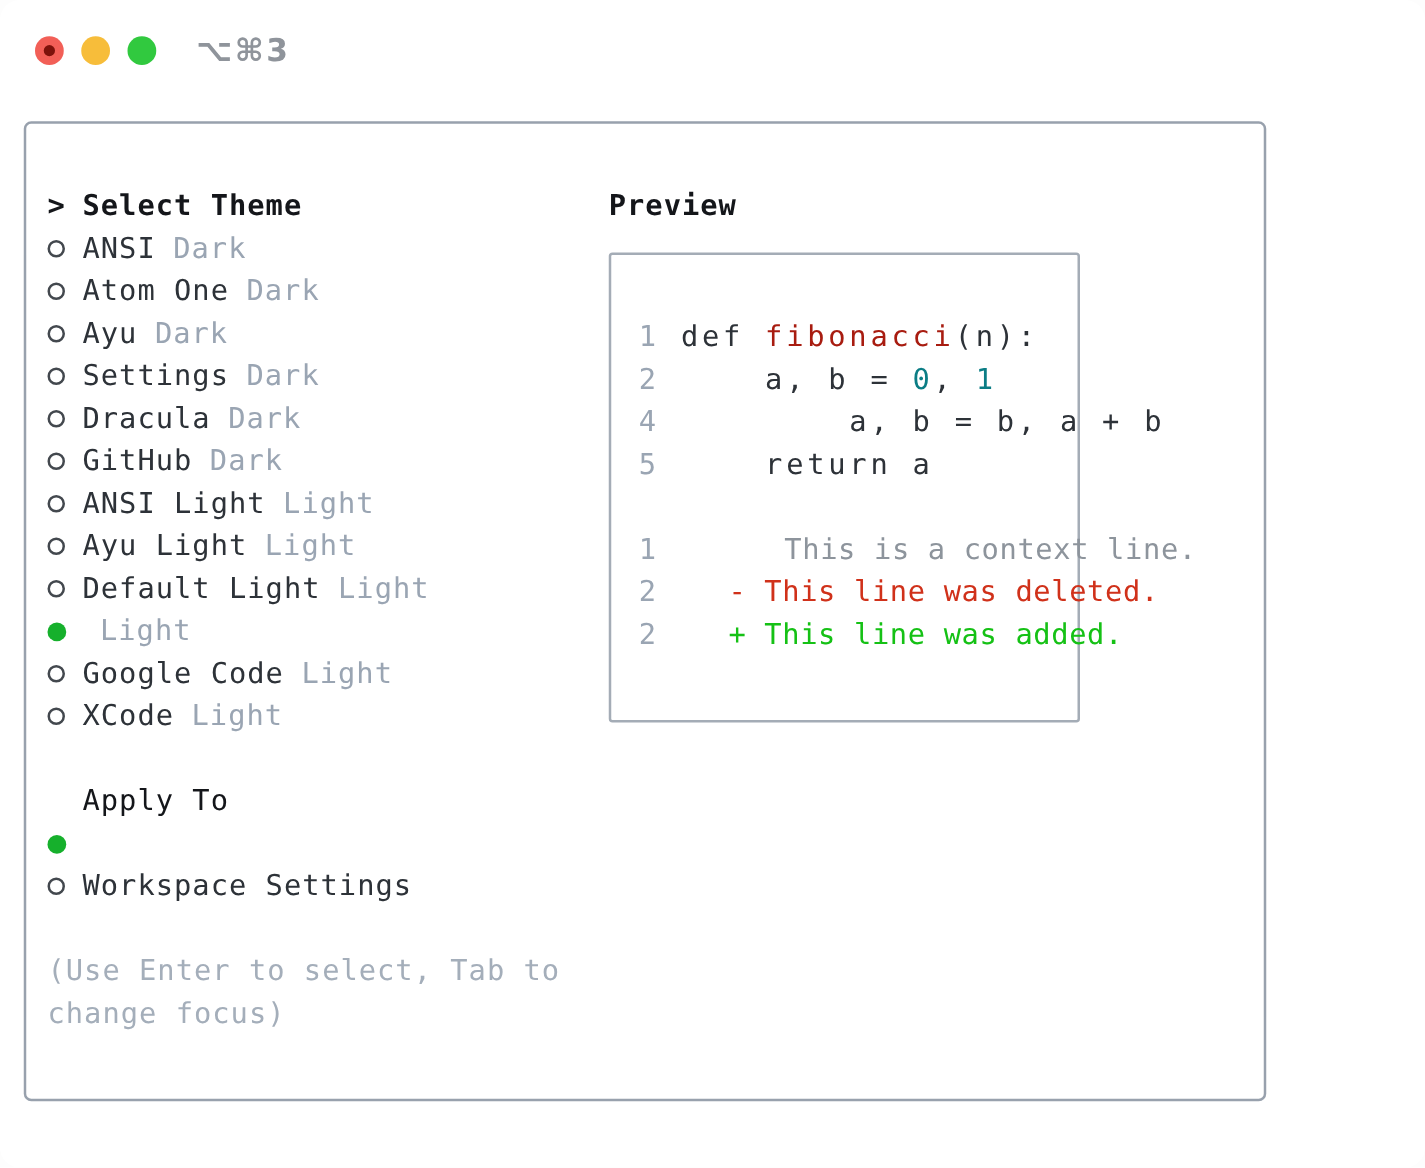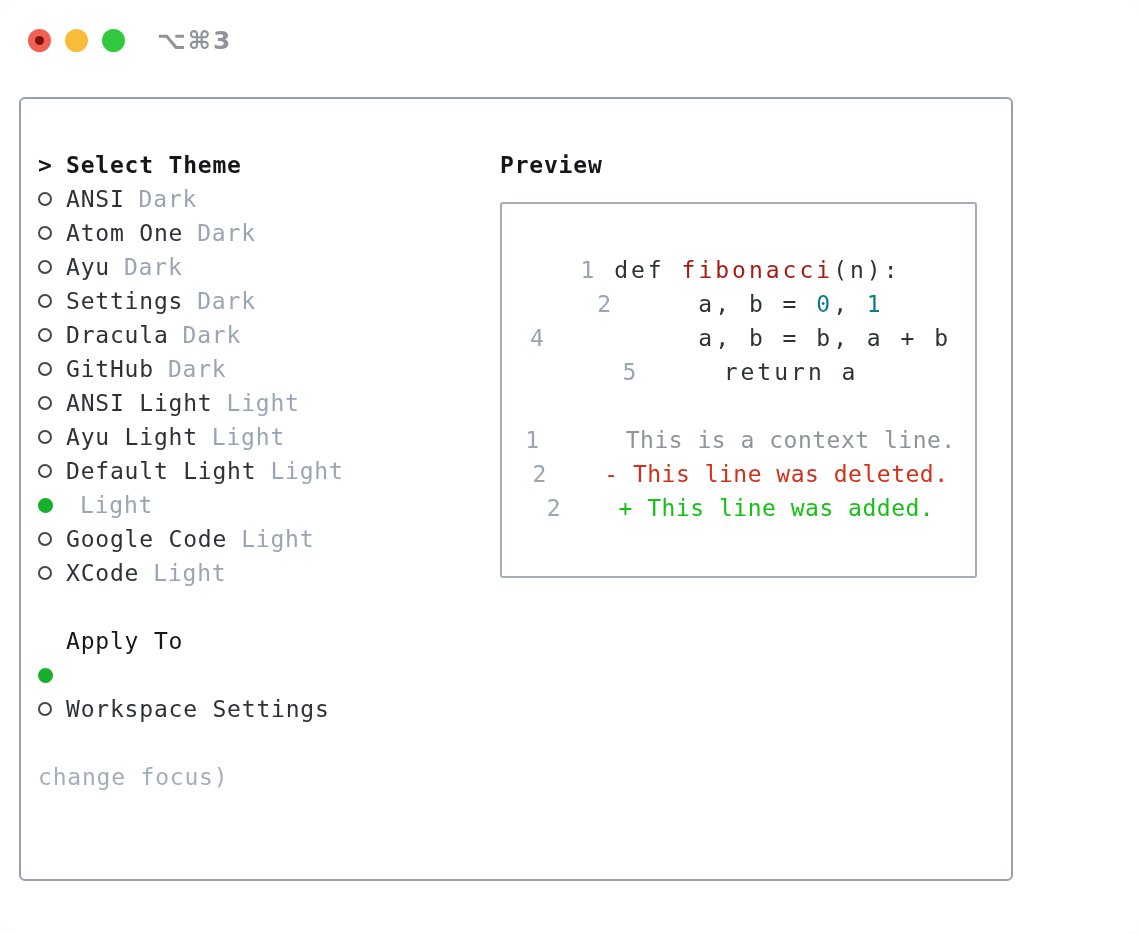--- a/index.html
+++ b/index.html
@@ -25,50 +25,50 @@
     border-radius:50%;background:var(--traffic_red_dot);}
   .light.yellow{background:var(--traffic_yellow);}
   .light.green{background:var(--traffic_green);}
   .wtitle{margin-left:18px;font-family:"DejaVu Sans",sans-serif;font-weight:600;
     font-size:25px;color:var(--title_text);letter-spacing:2px;}
 
   
   .panel{position:absolute;left:19px;top:97px;width:994px;height:784px;background:#fff;
     border:2px solid var(--panel_border);border-radius:6px;}
   .left-col{position:absolute;left:17px;top:49px;}
-  .right-col{position:absolute;left:479px;top:49px;}
+  .right-col{position:absolute;left:466px;top:49px;}
 
   .row{height:34px;display:flex;align-items:center;font-size:23px;letter-spacing:.8px;
     line-height:34px;white-space:pre;}
   .blank-line{height:34px;}
   .cursor{display:inline-block;width:28px;font-weight:bold;color:var(--header_text);}
   .htext{font-weight:bold;color:var(--header_text);}
   .bullet{flex:none;display:inline-block;width:14px;height:14px;border-radius:50%;
     border:2px solid var(--radio_ring);margin-right:14px;}
   .bullet.filled{border:none;background:var(--selection_green);width:15px;height:15px;margin-right:13px;}
   .bullet-spacer{flex:none;display:inline-block;width:28px;}
   .tname{color:var(--item_text);}
   .tname.sel{color:var(--selection_green);}
   .variant{color:var(--muted_text);margin-left:14px;}
   .applyto{color:var(--header_text);}
   .hint-line{color:var(--hint_text);}
 
   
-  .preview-box{margin-top:20px;width:477px;border:2px solid var(--box_border);
-    border-radius:3px;padding:49px 18px 51px 22px;background:#fff;text-align:center;}
+  .preview-box{margin-top:20px;width:377px;border:2px solid var(--box_border);
+    border-radius:3px;padding:49px 18px 51px 22px;background:#fff;}
   .pline{white-space:pre;height:34px;line-height:34px;font-size:23px;}
   #code-lines .pline{letter-spacing:3px;}
   #diff-lines{margin-top:34px;}
   #diff-lines .pline{letter-spacing:.5px;}
   .seg-lineno{color:var(--muted_text);}
   .seg-code{color:var(--item_text);}
   .seg-func{color:var(--function_red);}
   .seg-num{color:var(--number_teal);}
   .seg-builtin{color:var(--builtin_blue);}
-  .seg-context{color:var(--context_text);}
+  .seg-context{color:var(--context_text);margin-left:16px;}
   .seg-deleted{color:var(--deleted_red);}
   .seg-added{color:var(--added_green);}
 </style>
 </head>
 <body>
 
 <div class="window">
 
   <div class="titlebar">
     <button class="light red"></button>
@@ -108,20 +108,21 @@
       </div>
 
       <div id="apply-options">
           <div class="row"><span class="bullet filled"></span></div>
           <div class="row"><span class="bullet"></span><span class="tname">Workspace Settings</span></div>
         </div>
 
       <div class="blank-line"></div>
 
       <div>
+        <div class="row hint-line">(Use Enter to select, Tab to</div>
         <div class="row hint-line">change focus)</div>
       </div>
     </div>
 
     <div class="right-col">
       <div class="row">
         <span class="htext">Preview</span>
       </div>
       <div class="preview-box">
         <div id="code-lines">

